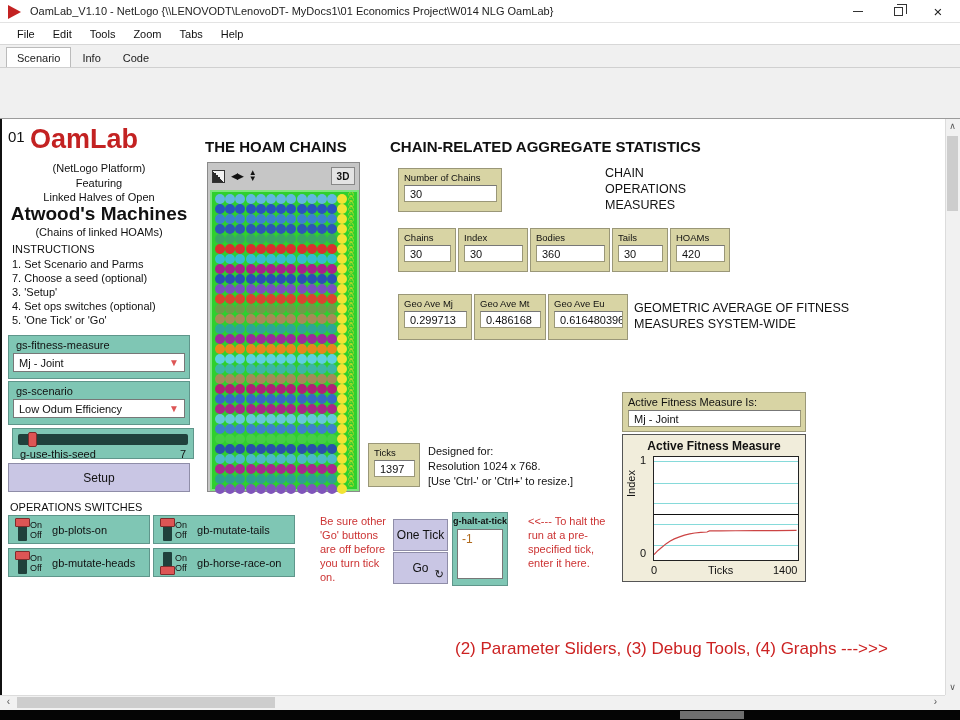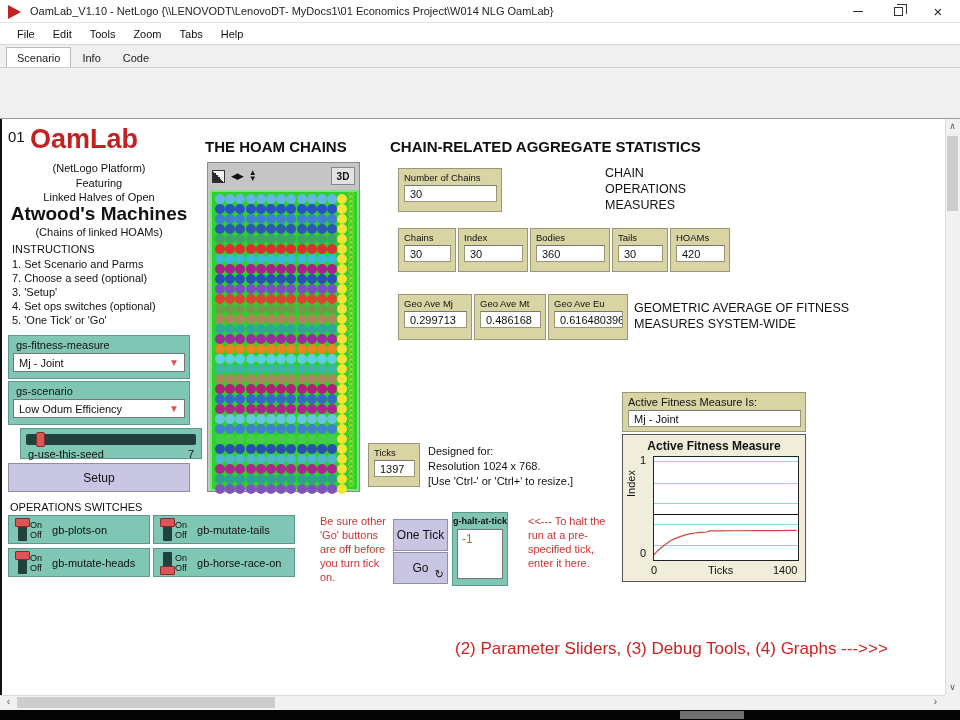--- a/index.html
+++ b/index.html
@@ -217,21 +217,21 @@
       <span class="red-arrow">▼</span>
     </div>
   </div>
   <div class="abs chooser" style="left:8px;top:381px;width:182px;height:44px;">
     <div class="clabel">gs-scenario</div>
     <div class="select">
       <span>Low Odum Efficiency</span>
       <span class="red-arrow">▼</span>
     </div>
   </div>
-  <div class="abs sliderbox" style="left:20px;top:428px;width:182px;height:31px;">
+  <div class="abs sliderbox" style="left:12px;top:428px;width:182px;height:31px;">
     <div class="slider-track">
       <div class="slider-thumb"></div>
     </div>
     <div class="slider-caption">
       <span>g-use-this-seed</span>
       <span class="val">7</span>
     </div>
   </div>
   <div class="abs btn-lav" style="left:8px;top:463px;width:182px;height:29px;">
     <span>Setup</span>

